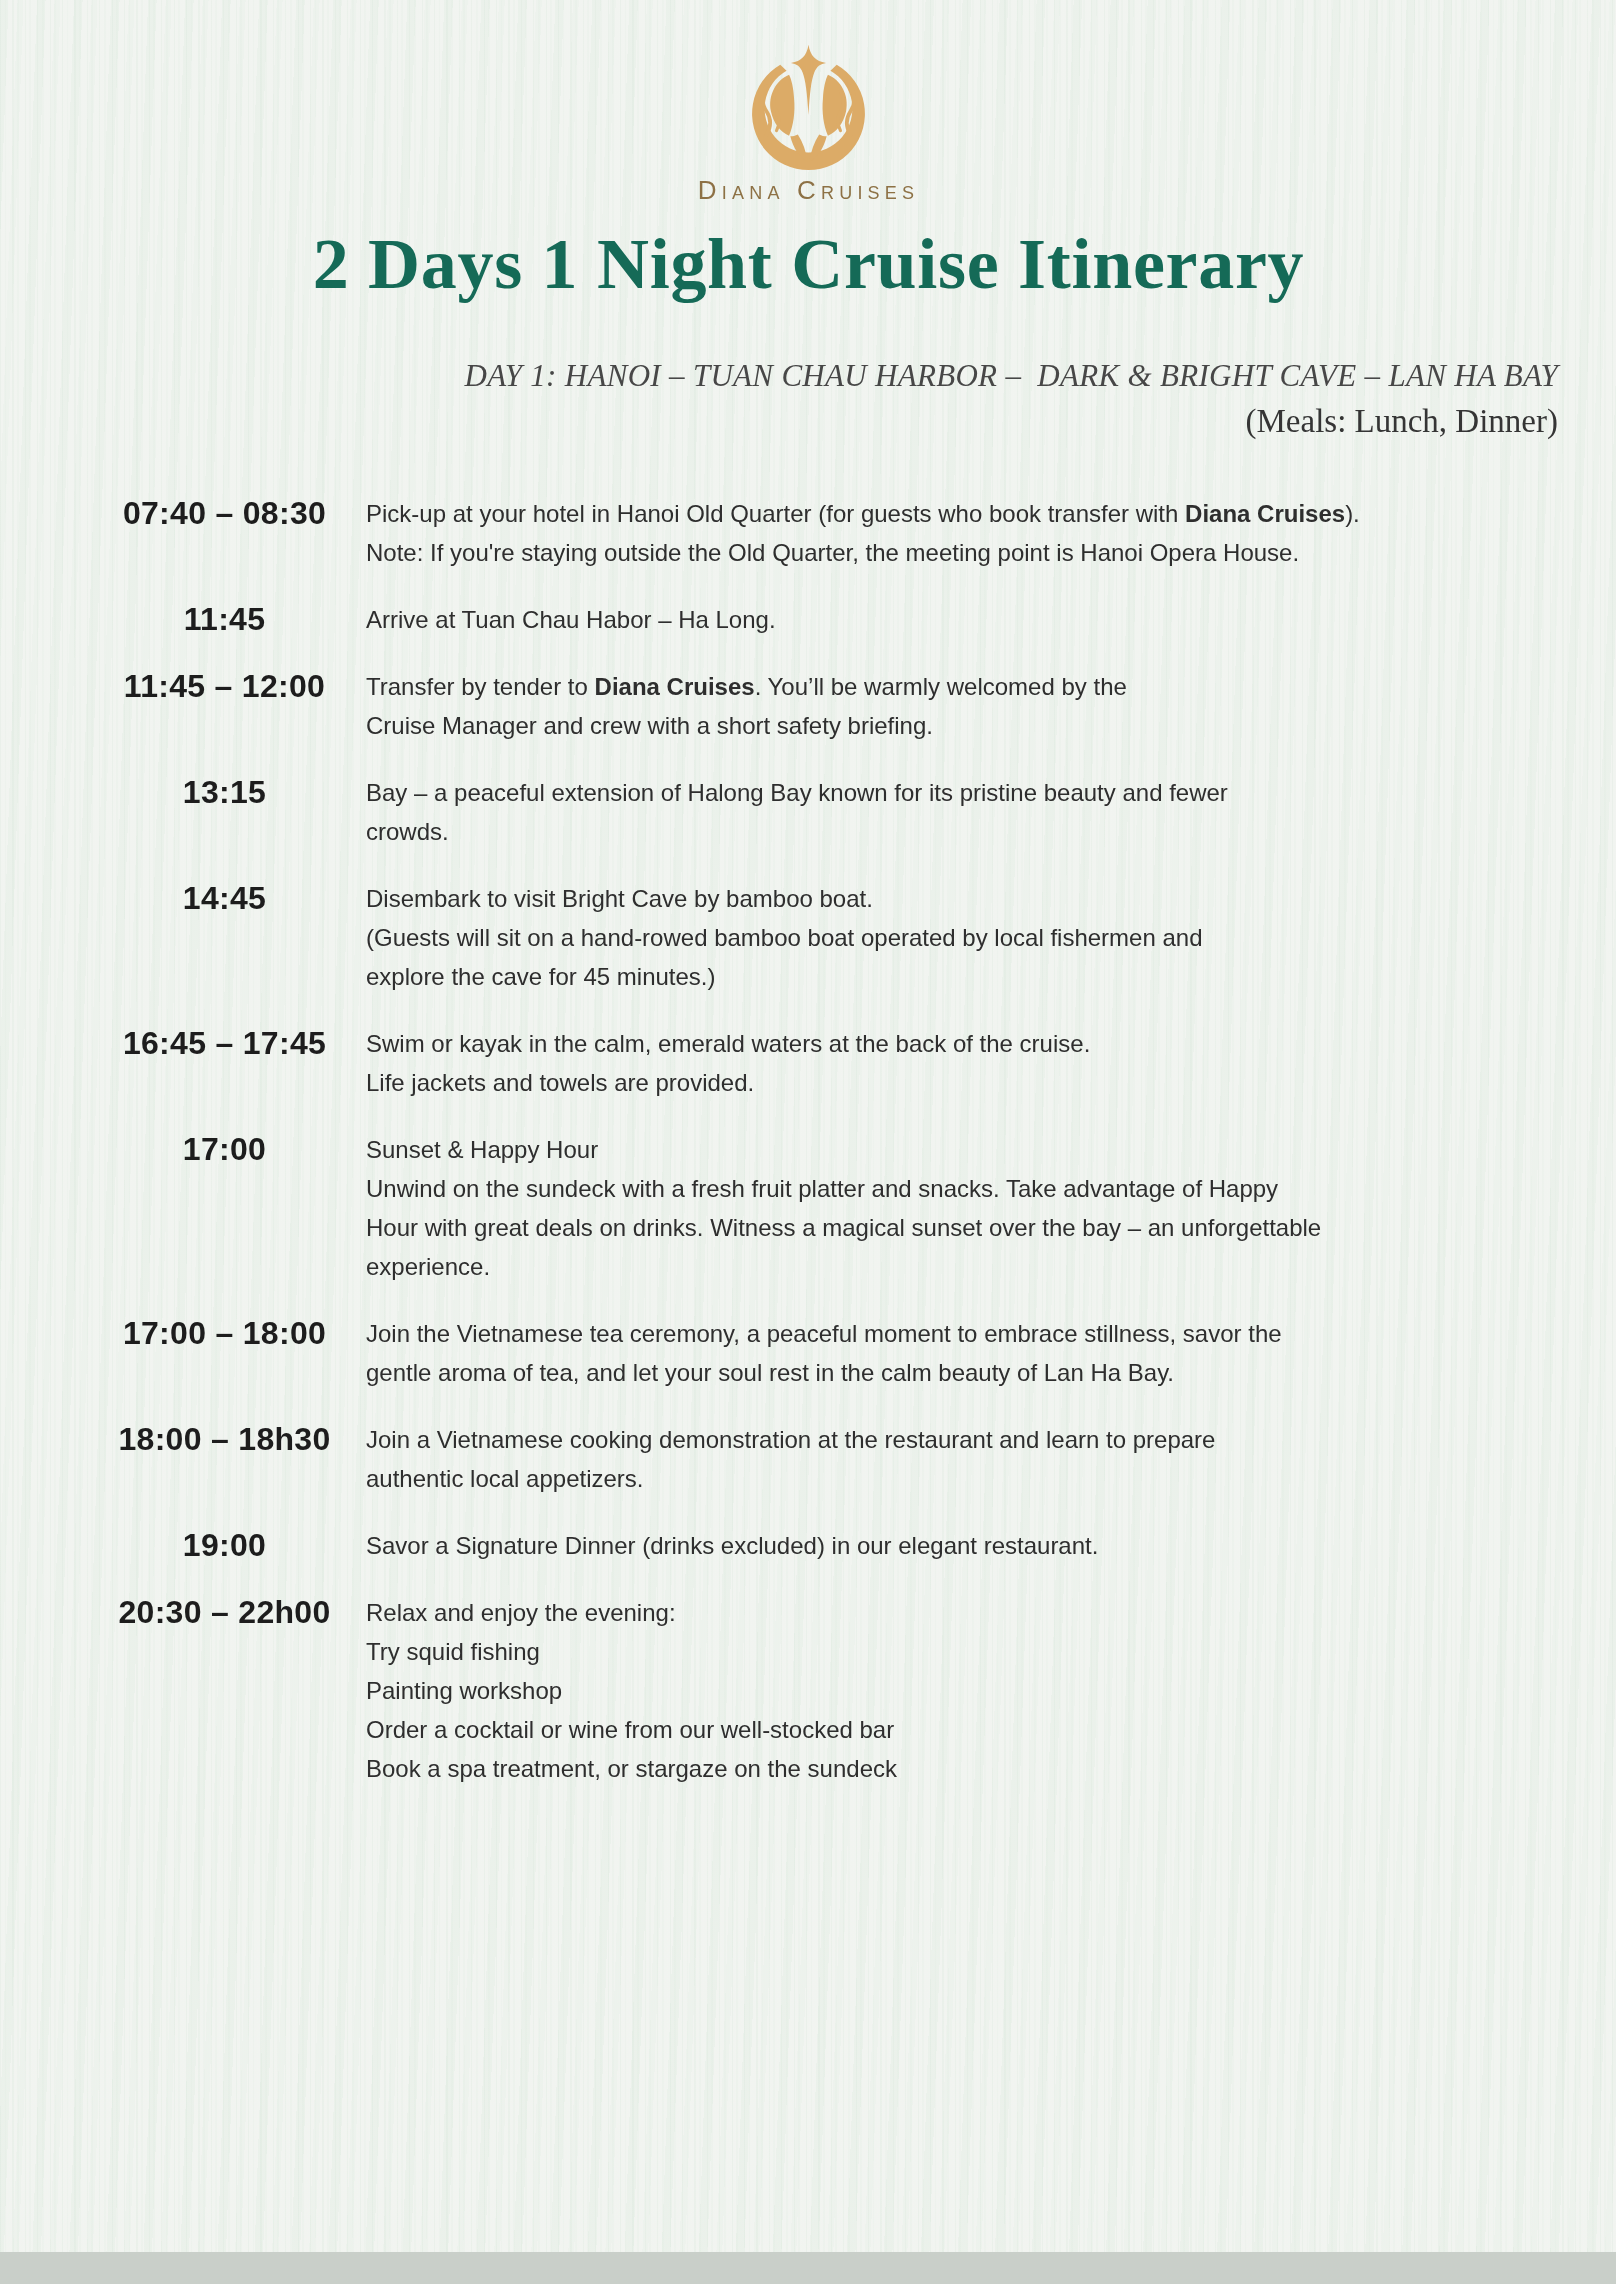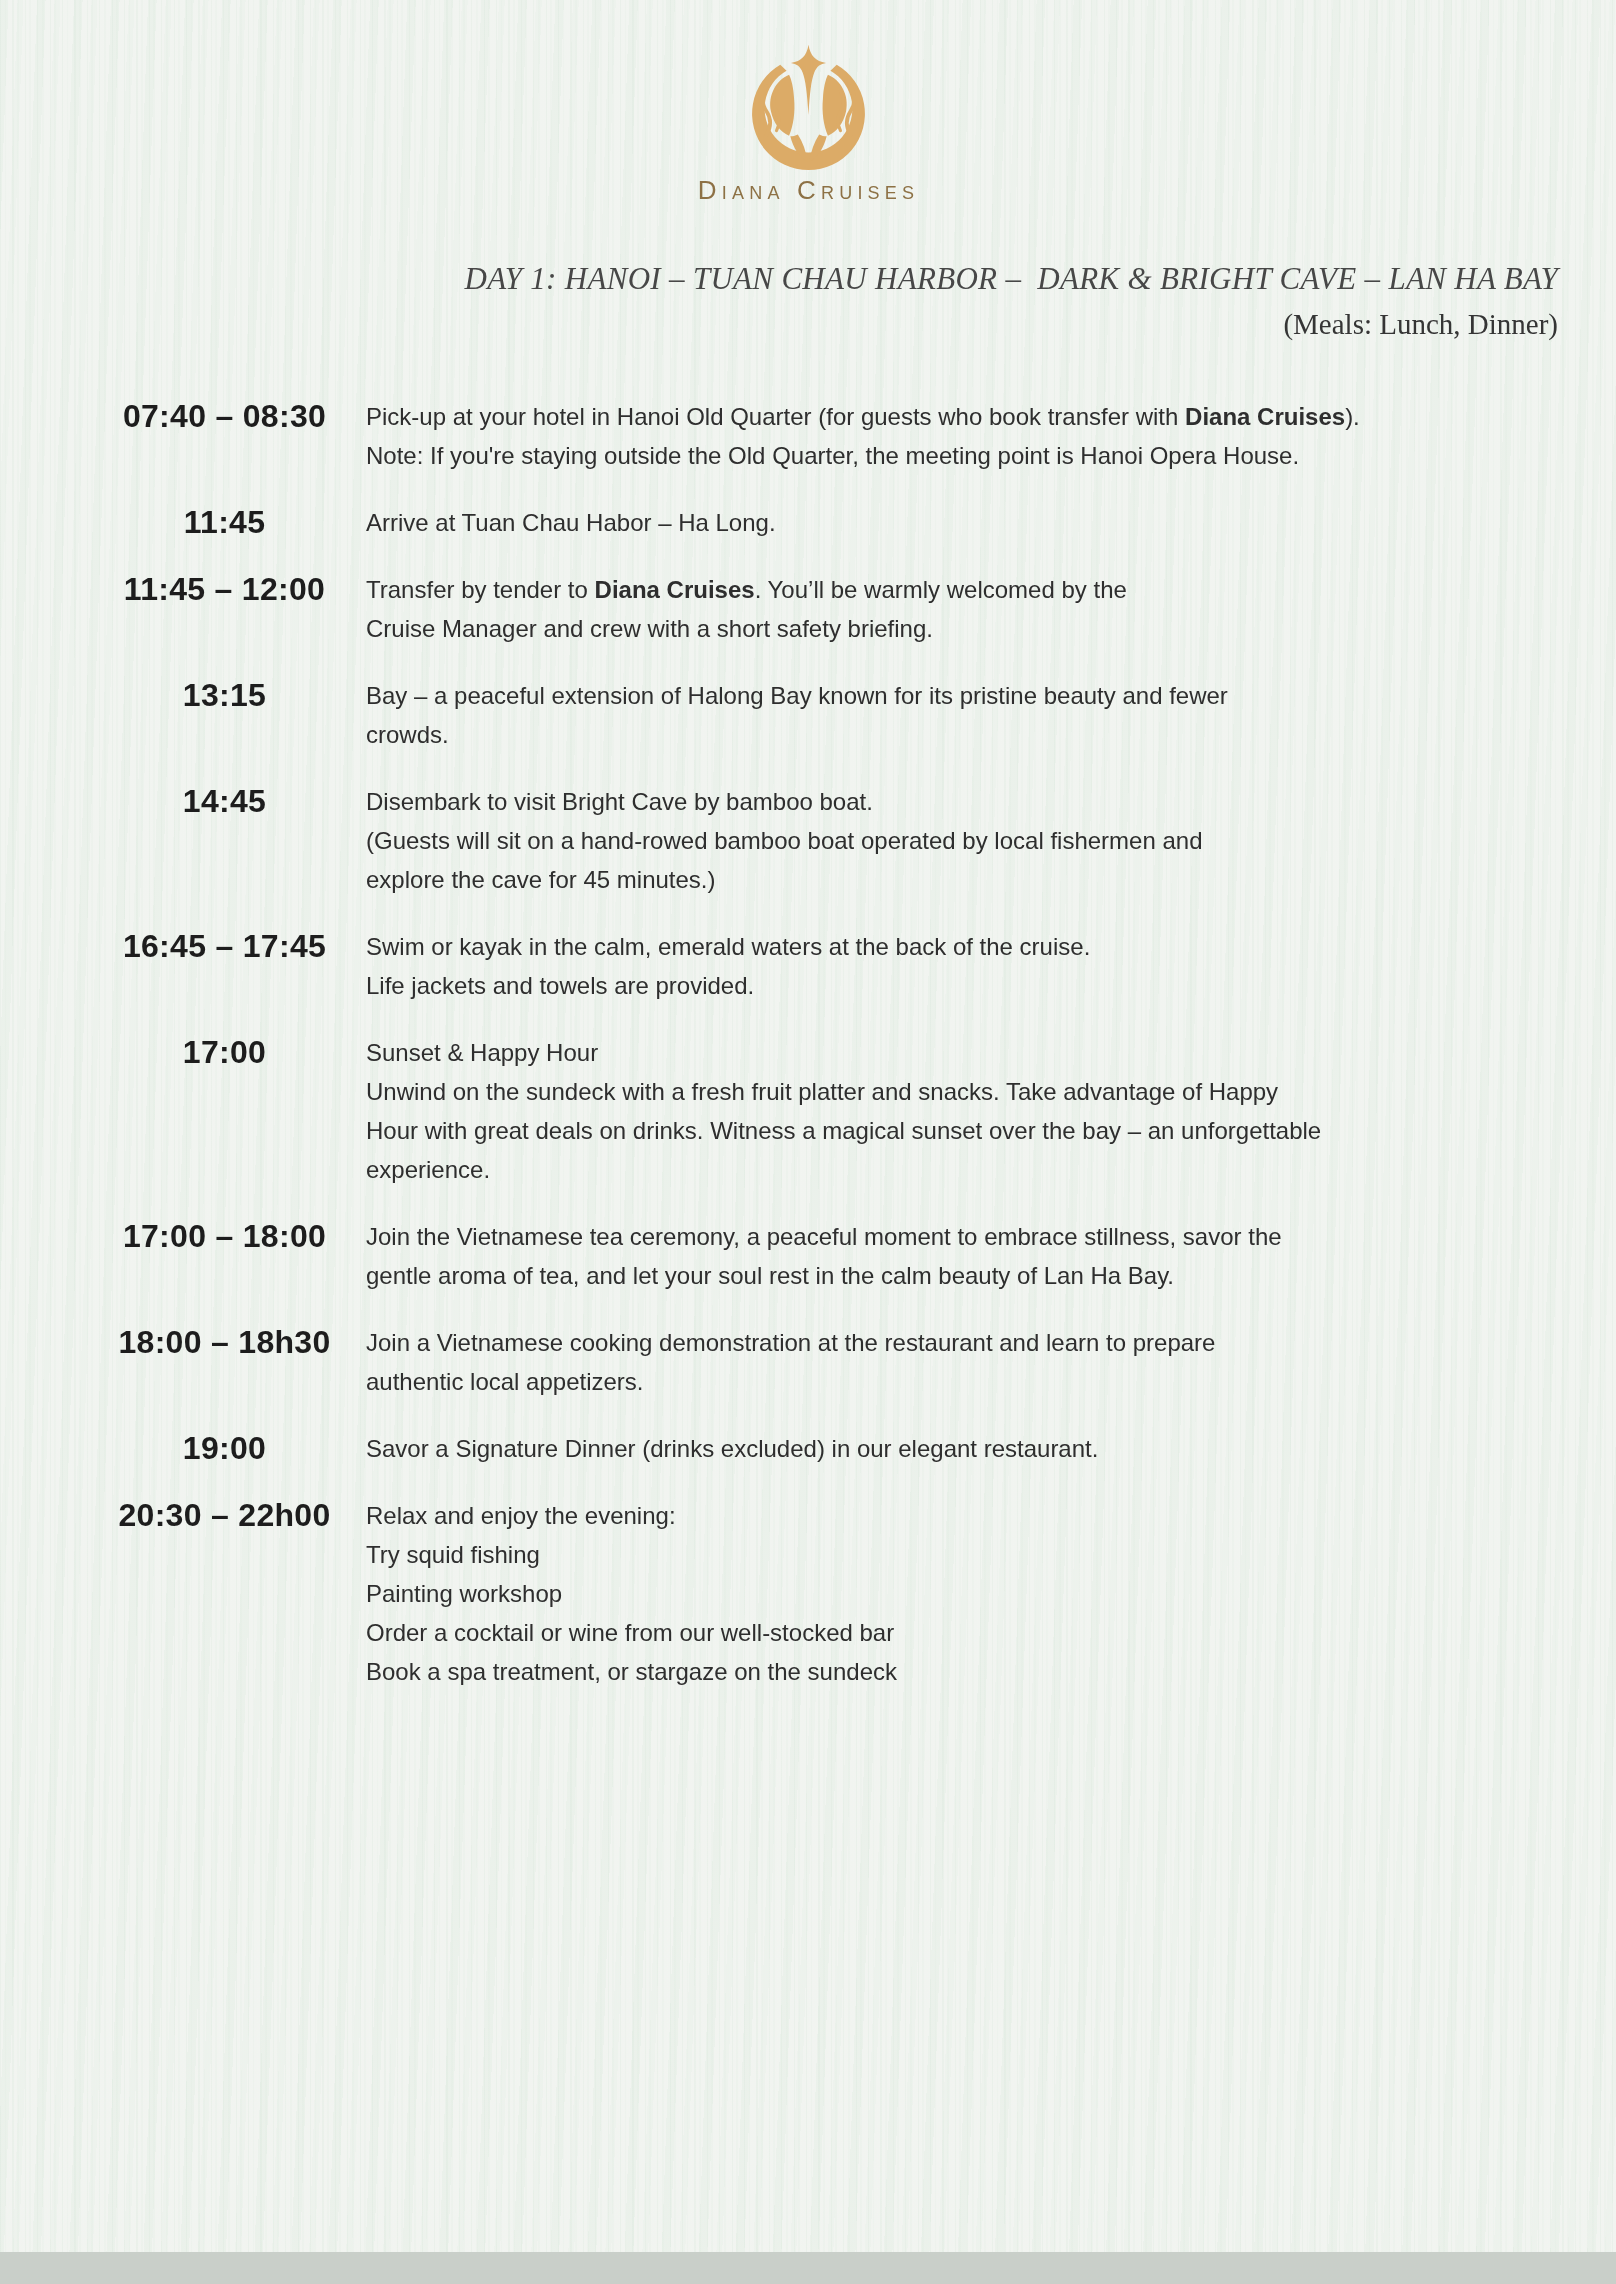--- a/index.html
+++ b/index.html
@@ -52,21 +52,21 @@
     font-style: italic;
     font-size: 31px;
     line-height: 38px;
     letter-spacing: 0.3px;
     color: #474747;
     white-space: pre-wrap;
   }
   .day-meals {
     margin-top: 9px;
     font-family: "Liberation Serif", serif;
-    font-size: 29px;
+    font-size: 33px;
     line-height: 35px;
     color: #353535;
   }
   .schedule { margin-top: 55px; }
   .row { display: flex; align-items: flex-start; margin-bottom: 28px; }
   .time {
     flex: 0 0 283px;
     font-weight: 700;
     font-size: 32px;
     line-height: 39px;
@@ -95,20 +95,21 @@
         <path d="M159 150 C154 170 145 183 131 191 C134 174 139 159 147 147 C151 149 155 150 159 150 Z"></path>
       </g>
       <g fill="none" stroke="#dcab67" stroke-linecap="round">
         <path stroke-width="6" d="M63 70 C54 86 55 98 63 110 C71 122 71 134 63 148"></path>
         <path stroke-width="5" d="M79 78 C72 91 73 100 79 110 C85 120 85 129 79 141"></path>
         <path stroke-width="6" d="M197 70 C206 86 205 98 197 110 C189 122 189 134 197 148"></path>
         <path stroke-width="5" d="M181 78 C188 91 187 100 181 110 C175 120 175 129 181 141"></path>
       </g>
     </svg>
     <div class="wordmark">Diana Cruises</div>
+    <div class="title">2 Days 1 Night Cruise Itinerary</div>
   </div>
 
   <div class="content">
     <div class="day-block">
       <div class="day-route">DAY 1: HANOI – TUAN CHAU HARBOR –  DARK &amp; BRIGHT CAVE – LAN HA BAY</div>
       <div class="day-meals">(Meals: Lunch, Dinner)</div>
     </div>
 
     <div class="schedule">
   <div class="row">

